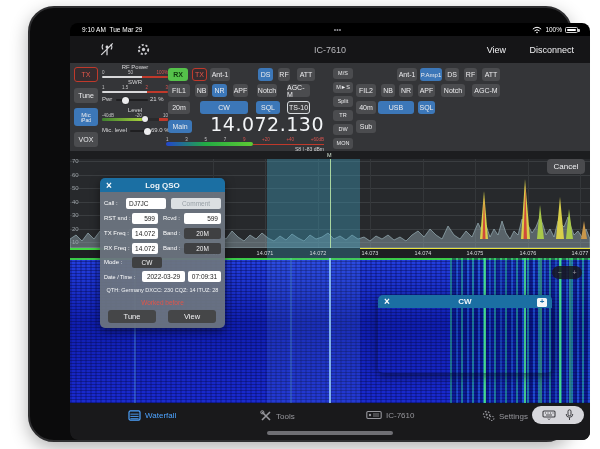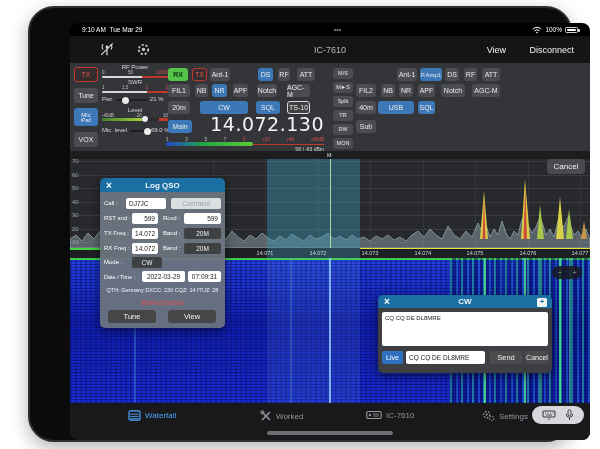--- a/index.html
+++ b/index.html
@@ -368,43 +368,36 @@
       <div class="bigbtn" style="left:68px;top:118px;width:48px;">View</div>
     </div>
   </div>
 
   <div class="dialog cwdlg">
     <div class="dlg-head" style="height:13px;">
       <span class="dlg-x" style="height:13px;">×</span>
       <span>CW</span>
       <span class="cw-add">+</span>
     </div>
-    <div class="body">
-      <textarea class="cw-text" style="">CQ CQ DE DL8MRE</textarea>
-      <div class="cw-live">Live</div>
-      <input class="cw-input" value="CQ CQ DE DL8MRE" style="">
-      <div class="cw-btn" style="left:112px;width:32px;">Send</div>
-      <div class="cw-btn" style="left:147px;width:24px;font-size:7px;">Cancel</div>
-    </div>
   </div>
 
   <div class="tabbar">
     <div class="tab sel" style="left:58px;">
       <svg width="13" height="11" viewBox="0 0 14 12">
         <rect x="1" y="1" width="12" height="10" rx="1.5" fill="none" stroke="#4da3ff" stroke-width="1.3"></rect>
         <path d="M2.5 4.5 H11.5 M2.5 7 H11.5 M2.5 9.5 H11.5" stroke="#4da3ff" stroke-width="1"></path>
       </svg>
       <span>Waterfall</span>
     </div>
     <div class="tab" style="left:190px;">
       <svg width="12" height="12" viewBox="0 0 12 12">
         <path d="M2 2 L10 10 M10 2 L2 10" stroke="#97979d" stroke-width="1.6"></path>
         <circle cx="2.3" cy="2.3" r="1.6" fill="none" stroke="#97979d" stroke-width="1"></circle>
       </svg>
-      <span>Worked</span>
+      <span>Tools</span>
     </div>
     <div class="tab" style="left:296px;">
       <svg width="16" height="10" viewBox="0 0 16 10">
         <rect x="0.8" y="1.5" width="14.4" height="7" rx="1.2" fill="none" stroke="#97979d" stroke-width="1.1"></rect>
         <circle cx="4" cy="5" r="1.2" fill="#97979d"></circle>
         <path d="M7 4 H13 M7 6 H13" stroke="#97979d" stroke-width="0.8"></path>
       </svg>
       <span>IC-7610</span>
     </div>
     <div class="tab" style="left:412px;">

